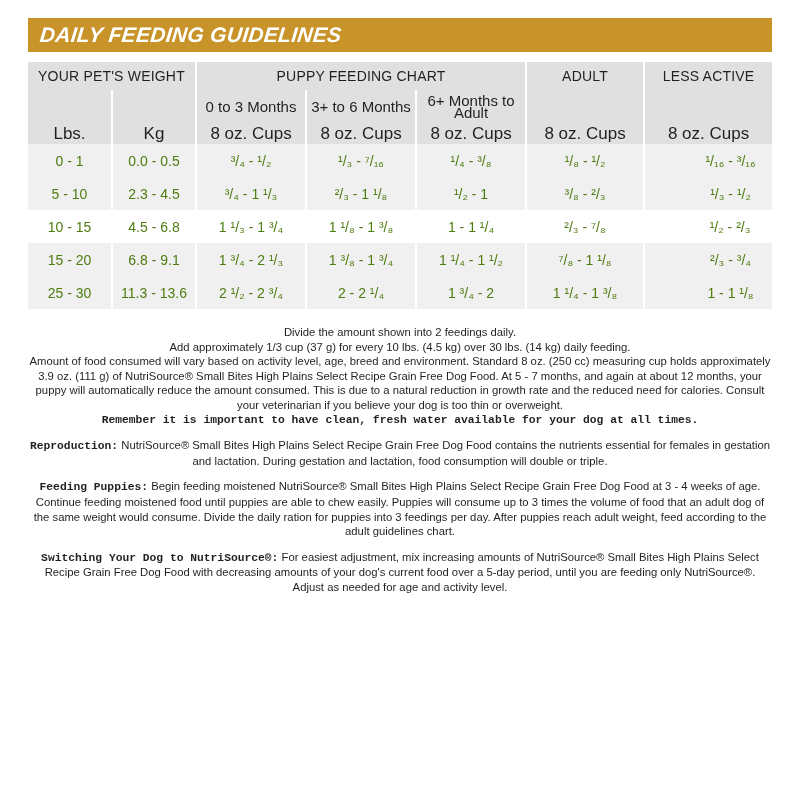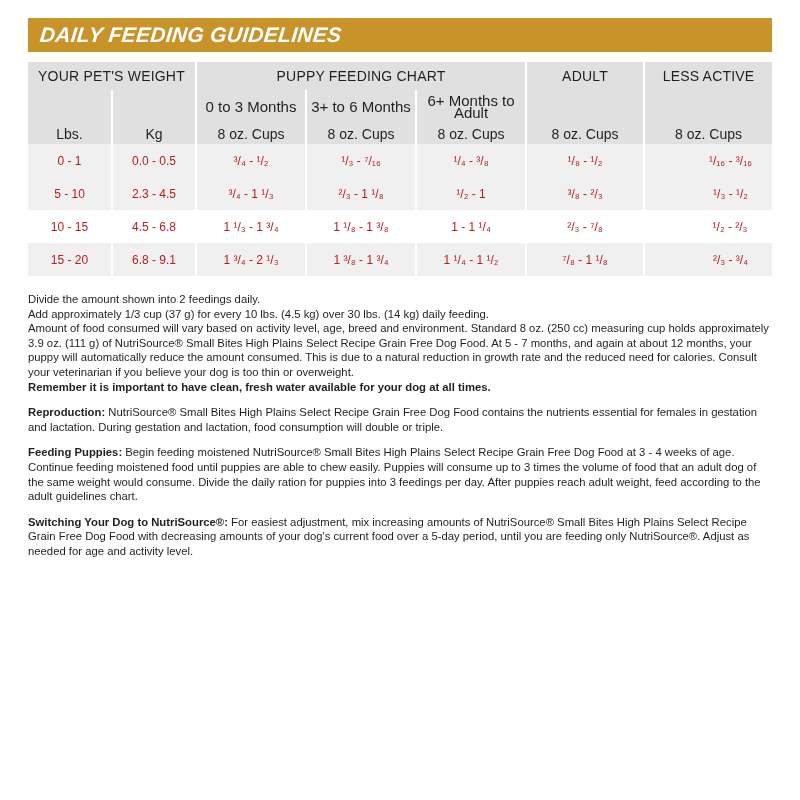--- a/index.html
+++ b/index.html
@@ -68,31 +68,31 @@
     background: #e0e0e0;
     font-size: 15px;
     height: 34px;
     line-height: 12px;
     border-right: 2px solid #ffffff;
   }
   .sub-row td:last-child { border-right: none; }
 
   .units-row td {
     background: #e0e0e0;
+    font-size: 17px;
+    height: 20px;
+    border-right: 2px solid #ffffff;
+  }
+  .units-row td:last-child { border-right: none; }
+
+  .data-row td {
     font-size: 14px;
-    height: 20px;
-    border-right: 2px solid #ffffff;
-  }
-  .units-row td:last-child { border-right: none; }
-
-  .data-row td {
-    font-size: 12px;
     height: 33px;
     border-right: 2px solid #ffffff;
-    color: #b91c1c;
+    color: #4d7c0f;
   }
   .data-row td:last-child { border-right: none; padding-left: 44px; }
   .data-row.odd td { background: #f0f0f0; }
   .data-row.even td { background: #ffffff; }
   .data-row.even td { border-right: 2px solid #ffffff; }
 
   .col-lbs { width: 84px; }
   .col-kg  { width: 84px; }
   .col-p1  { width: 110px; }
   .col-p2  { width: 110px; }
@@ -101,23 +101,23 @@
   .col-la  { width: 128px; }
 
   
   .body-text {
     margin-top: 16px;
     width: 744px;
     font-size: 11.3px;
     line-height: 14.6px;
     color: #231f20;
   }
-  .body-text p { margin: 0 0 0 0; }
+  .body-text p { margin: 0 0 0 0; text-align: center; }
   .para-gap { margin-top: 11px !important; }
-  .b { font-weight: bold; }
+  .b { font-weight: bold; font-family: Liberation Mono, monospace; }
 </style>
 </head>
 <body>
 
 <div class="page">
 
   <div class="title-bar">
     <div class="title">DAILY FEEDING GUIDELINES</div>
   </div>
 
@@ -186,20 +186,29 @@
       </tr>
       <tr class="data-row odd">
         <td>15 - 20</td>
         <td>6.8 - 9.1</td>
         <td>1 ³/₄ - 2 ¹/₃</td>
         <td>1 ³/₈ - 1 ³/₄</td>
         <td>1 ¹/₄ - 1 ¹/₂</td>
         <td>⁷/₈ - 1 ¹/₈</td>
         <td>²/₃ - ³/₄</td>
       </tr>
+      <tr class="data-row odd">
+        <td>25 - 30</td>
+        <td>11.3 - 13.6</td>
+        <td>2 ¹/₂ - 2 ³/₄</td>
+        <td>2 - 2 ¹/₄</td>
+        <td>1 ³/₄ - 2</td>
+        <td>1 ¹/₄ - 1 ³/₈</td>
+        <td>1 - 1 ¹/₈</td>
+      </tr>
     </tbody>
   </table>
 
   <div class="body-text">
     <p>Divide the amount shown into 2 feedings daily.</p>
     <p>Add approximately 1/3 cup (37 g) for every 10 lbs. (4.5 kg) over 30 lbs. (14 kg) daily feeding.</p>
     <p>Amount of food consumed will vary based on activity level, age, breed and environment. Standard 8 oz.  (250 cc) measuring cup holds approximately 3.9 oz. (111 g) of NutriSource® Small Bites High Plains Select Recipe Grain Free Dog Food. At 5 - 7 months, and again at about 12 months, your puppy will automatically reduce the amount consumed. This is due to a natural reduction in growth rate and the reduced need for calories. Consult your veterinarian if you believe your dog is too thin or overweight.</p>
     <p class="b">Remember it is important to have clean, fresh water available for your dog at all times.</p>
 
     <p class="para-gap">

